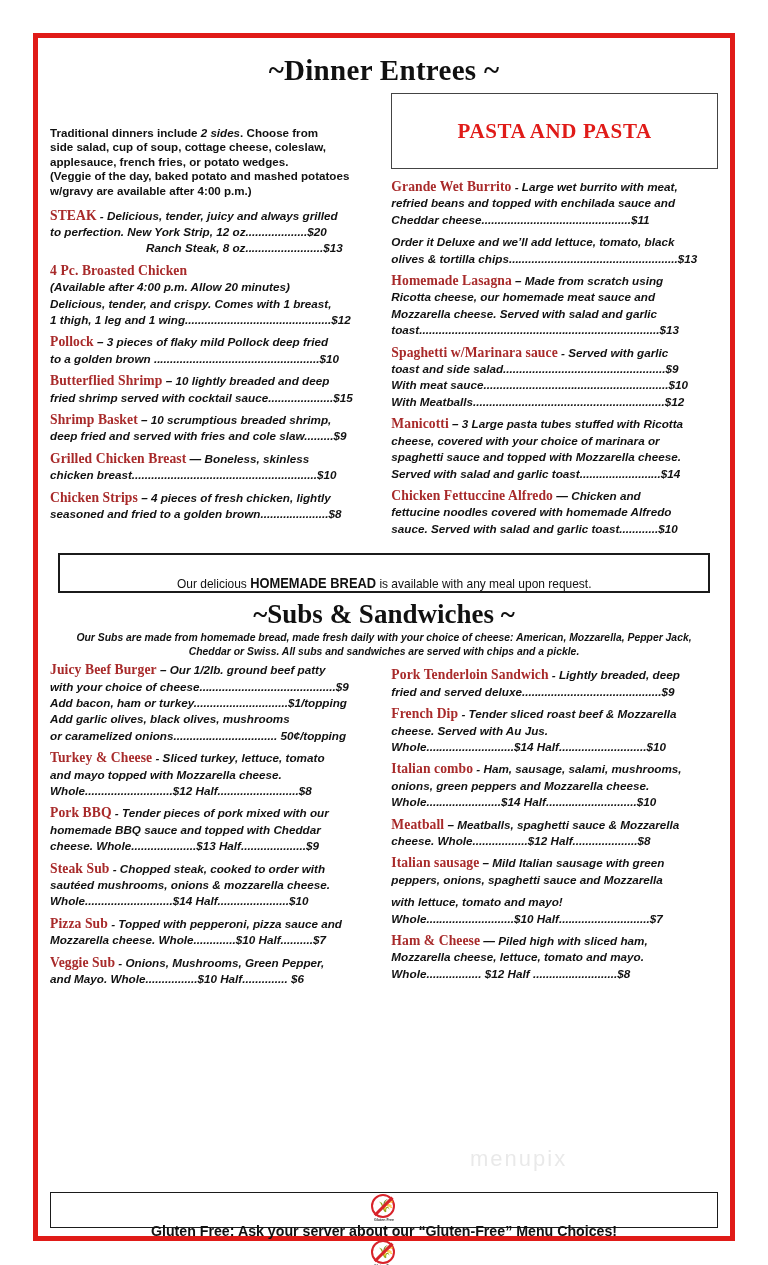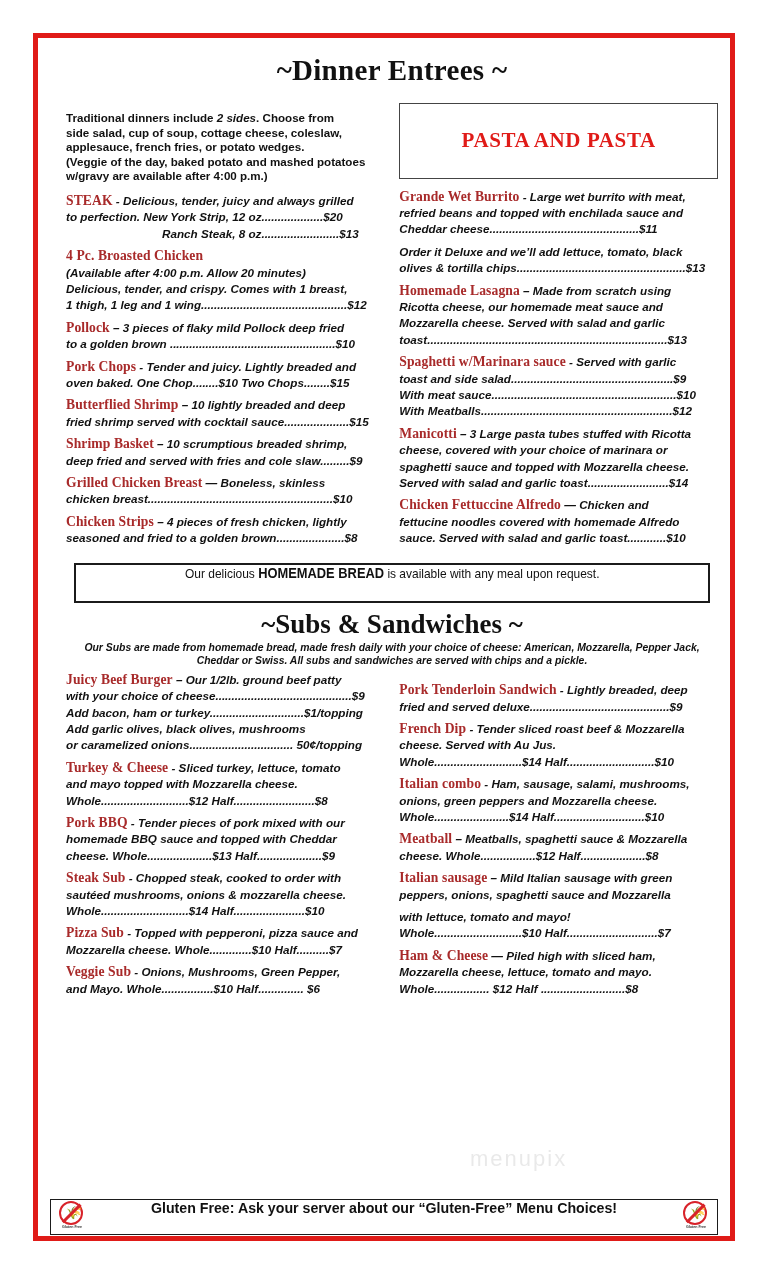--- a/index.html
+++ b/index.html
@@ -18,21 +18,21 @@
   #frame {
     position: absolute;
     left: 33px; top: 33px;
     width: 702px; height: 1208px;
     border: 5px solid #e01b18;
     background: #ffffff;
   }
   #inner {
     position: absolute;
     left: 0; top: 0; right: 0; bottom: 0;
-    padding: 10px 12px 8px 28px;
+    padding: 10px 12px 8px 12px;
   }
 
   
   .big-title {
     text-align: center;
     font-family: "Liberation Serif", serif;
     font-weight: bold;
     font-size: 29px;
     letter-spacing: 0.3px;
     color: #111111;
@@ -55,21 +55,21 @@
     line-height: 13.5px;
     color: #111111;
     padding: 0 14px;
     margin-bottom: 4px;
   }
 
   
   .cols {
     display: flex;
     width: 100%;
-    align-items: flex-end;
+    align-items: center;
   }
   .col-left { width: 50.2%; padding-right: 8px; }
   .col-right { width: 49.8%; padding-left: 6px; }
 
   
   .intro {
     font-family: "Liberation Sans", sans-serif;
     font-weight: bold;
     font-size: 11.6px;
     line-height: 14.6px;
@@ -117,42 +117,43 @@
   }
   .item .line { display: block; }
   .item .ind { padding-left: 96px; }
 
   
   .bread-box {
     border: 2px solid #1b1b1b;
     margin: 10px 8px 0 8px;
     height: 40px;
     display: flex;
-    align-items: flex-start;
+    align-items: flex-end;
     justify-content: center;
   }
   .bread-box .txt {
     font-family: "Liberation Sans", sans-serif;
     font-size: 13px;
     color: #111111;
     transform: scaleX(0.92);
   }
   .bread-box .txt b { font-weight: bold; font-size: 14px; }
 
   
   .gf-box {
     position: absolute;
-    left: 12px; right: 12px; bottom: 1px;
+    left: 12px; right: 12px; bottom: 8px;
     height: 36px;
     border: 1.5px solid #1b1b1b;
     display: flex;
-    align-items: flex-start;
+    align-items: center;
     justify-content: space-between;
     padding: 0 6px;
     background: #fff;
+    flex-direction: column;
   }
   .gf-txt {
     flex: 1;
     text-align: center;
     font-family: "Liberation Sans", sans-serif;
     font-weight: bold;
     font-size: 14.2px;
     color: #111111;
   }
   .gf-icon {
@@ -234,24 +235,20 @@
                 <span class="line"><span class="nm">4 Pc. Broasted Chicken</span></span>
                 <span class="line"><span>(Available after 4:00 p.m.  Allow 20 minutes)</span></span>
                 <span class="line"><span>Delicious, tender, and crispy. Comes with 1 breast,</span></span>
                 <span class="line"><span>1 thigh, 1 leg and 1 wing.............................................$12</span></span>
               </div>
               <div class="item">
                 <span class="line"><span class="nm">Pollock</span><span> – 3 pieces of flaky mild Pollock deep fried</span></span>
                 <span class="line"><span>to a golden brown ...................................................$10</span></span>
               </div>
               <div class="item">
-                <span class="line"><span class="nm">Pork Chops</span><span> - Tender and juicy. Lightly breaded and</span></span>
-                <span class="line"><span>oven baked.  One Chop........$10     Two Chops........$15</span></span>
-              </div>
-              <div class="item">
                 <span class="line"><span class="nm">Butterflied Shrimp</span><span> – 10 lightly breaded and deep</span></span>
                 <span class="line"><span>fried shrimp served with cocktail sauce....................$15</span></span>
               </div>
               <div class="item">
                 <span class="line"><span class="nm">Shrimp Basket</span><span> – 10 scrumptious breaded shrimp,</span></span>
                 <span class="line"><span>deep fried and served with fries and cole slaw.........$9</span></span>
               </div>
               <div class="item">
                 <span class="line"><span class="nm">Grilled Chicken Breast</span><span> — Boneless, skinless</span></span>
                 <span class="line"><span>chicken breast.........................................................$10</span></span>

